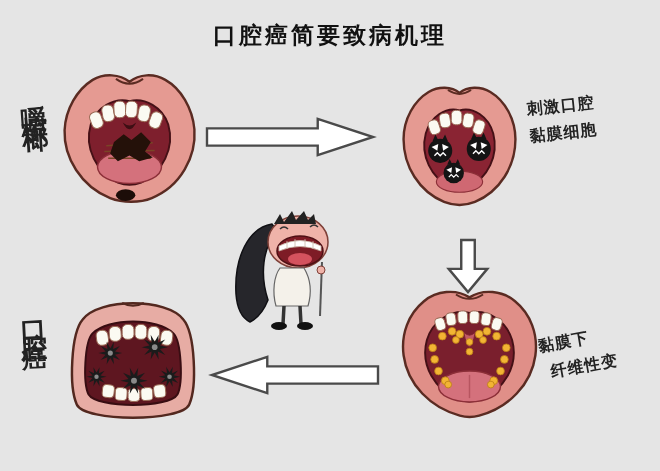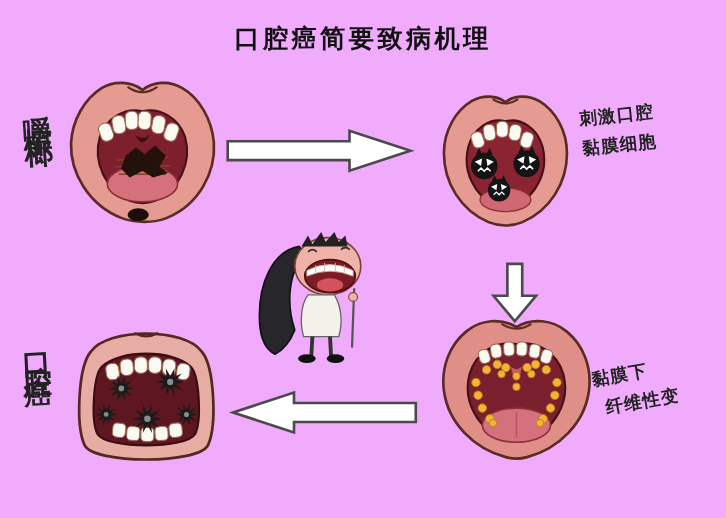--- a/index.html
+++ b/index.html
@@ -1,18 +1,18 @@
 <!DOCTYPE html>
 <html><head>
 <meta charset="utf-8">
 <style>
   html,body{margin:0;padding:0;background:#ffffff;}
   #stage{
     position:relative;width:660px;height:471px;margin:0 auto;
-    background:#f0abfc;overflow:hidden;
+    background:#e5e5e5;overflow:hidden;
     font-family:"Liberation Sans","DejaVu Sans",sans-serif;color:#1a1a1a;
   }
   .abs{position:absolute;}
   .title{
     left:0;right:0;top:20px;text-align:center;
     font-size:23px;font-weight:700;letter-spacing:3px;color:#111;
   }
   .v-label{
     writing-mode:vertical-rl;text-orientation:upright;
     font-size:26px;font-weight:700;letter-spacing:10px;color:#222;

